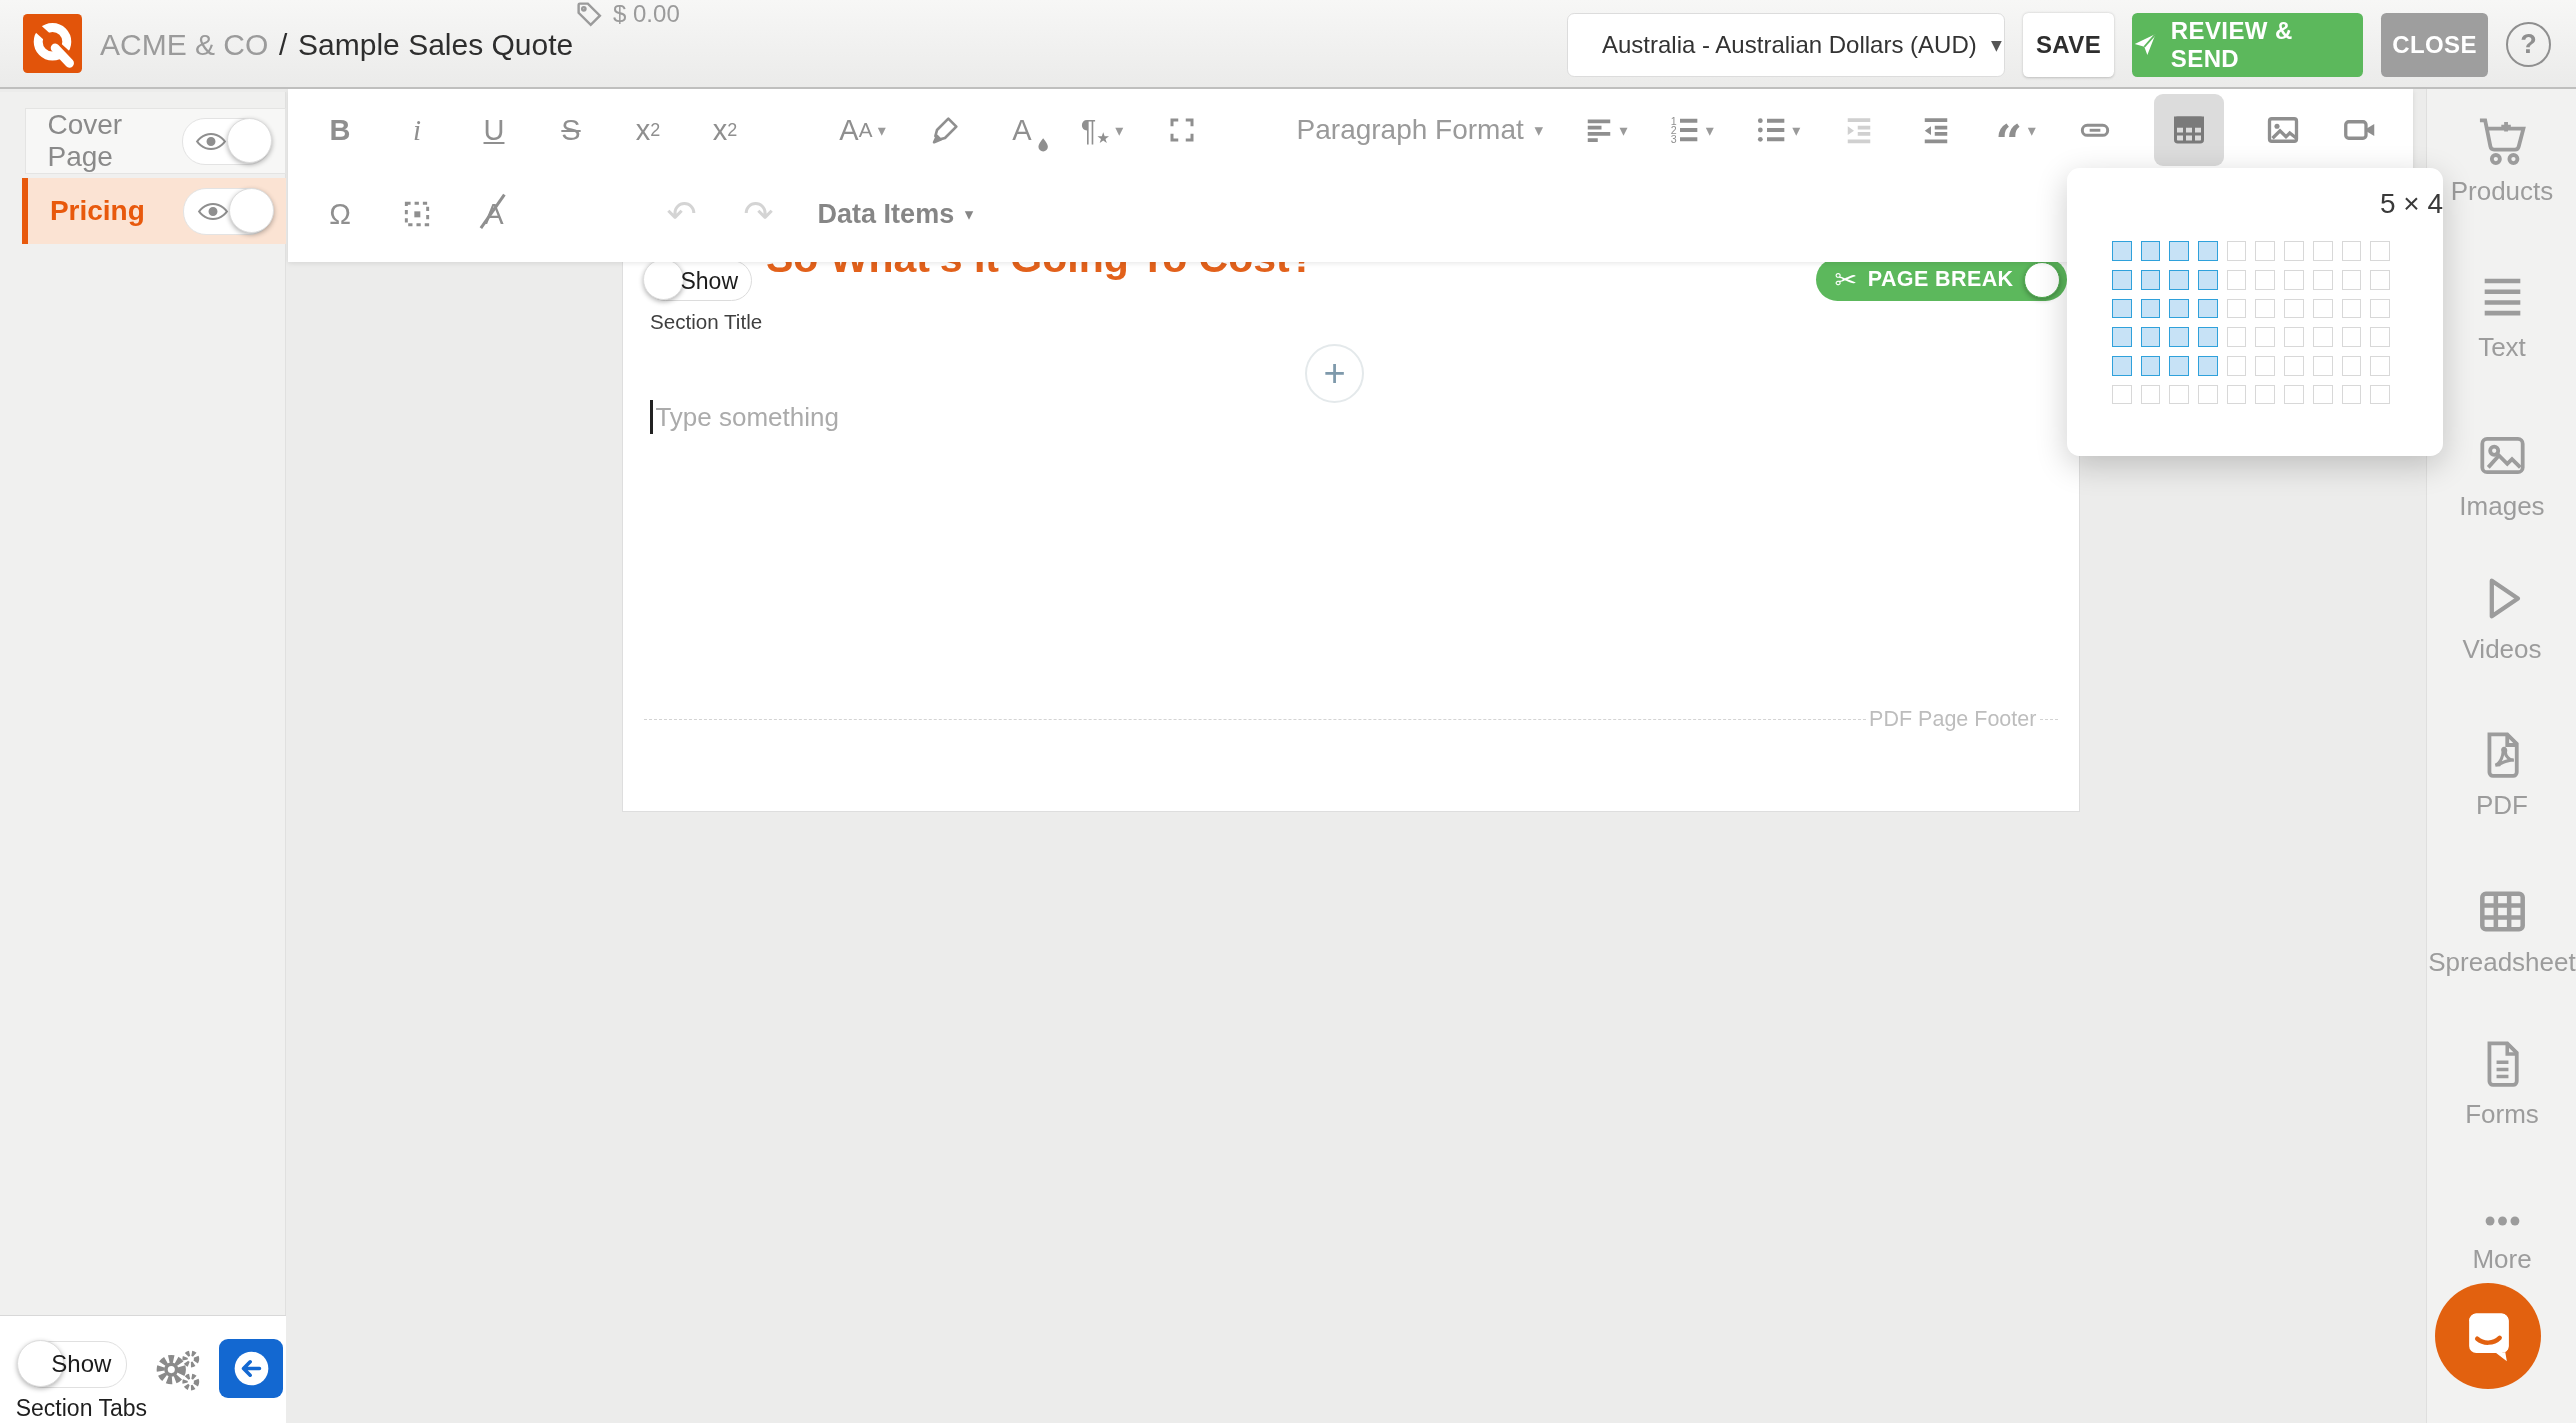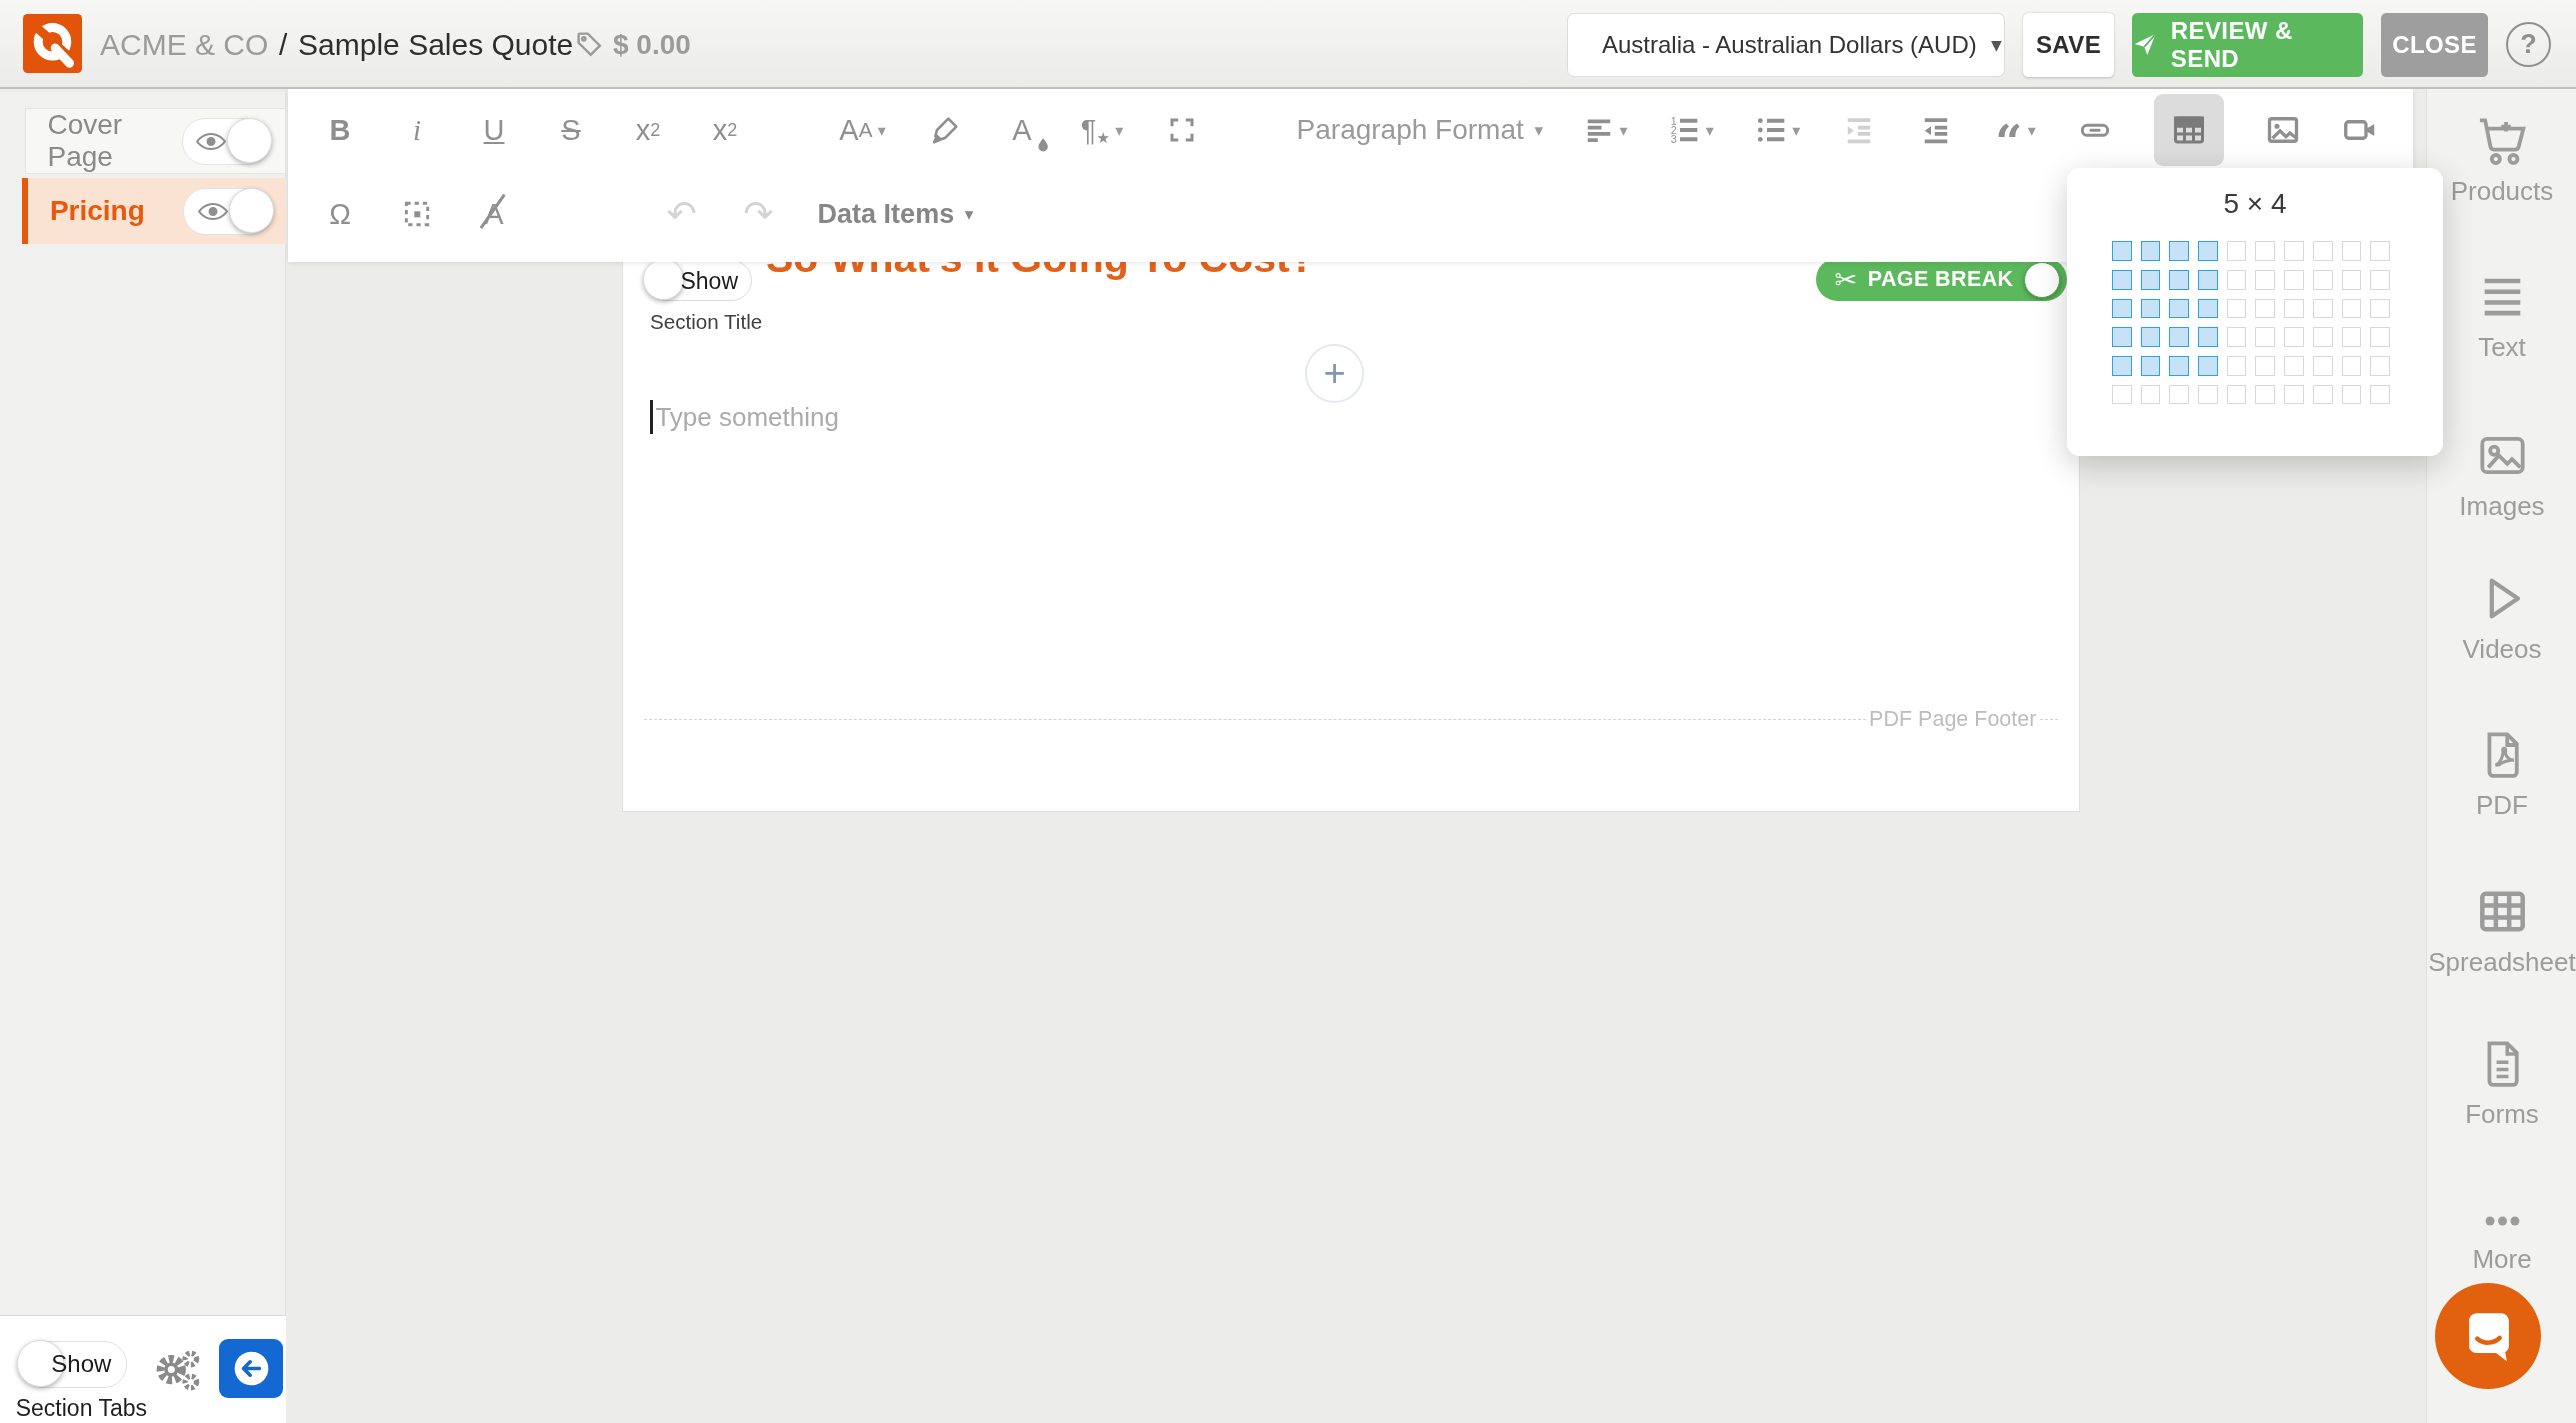--- a/index.html
+++ b/index.html
@@ -8,21 +8,21 @@
 
   
   .header { position:absolute; left:0; top:0; width:2576px; height:89px;
     background:linear-gradient(#f7f7f6,#ebebea); border-bottom:2.7px solid #bfbfbe; z-index:15;
     display:flex; align-items:center; }
   .logo { position:absolute; left:23px; top:14.3px; width:59px; height:59px; }
   .doc-title { position:absolute; left:100px; top:0; height:89px; display:flex; align-items:center; gap:10.7px; font-size:30px; }
   .brand { color:#9B9B9B; }
   .sep { color:#2E2E2E; }
   .title { color:#2E2E2E; }
-  .price-tag { position:absolute; left:575px; top:0; height:89px; display:flex; align-items:center; gap:9px; color:#9B9B9B; font-size:28px;font-weight:bold; }
+  .price-tag { position:absolute; left:575px; top:0; height:89px; display:flex; align-items:flex-start; gap:9px; color:#9B9B9B; font-size:24px; }
   .hdr-right { position:absolute; right:25px; top:0; height:89px; display:flex; align-items:center; gap:18px; }
   .currency { width:438px; height:64px; background:#fff; border:0.9px solid #DCDCDC; border-radius:7.2px;
     display:flex; align-items:center; padding:0 19.7px; gap:14.3px; cursor:pointer; }
   .currency .cur-label { font-size:24px; color:#333; flex:1; white-space:nowrap; }
   .currency .chev { color:#555; font-size:21.5px; }
   .btn { height:64px; border-radius:5.4px; display:flex; align-items:center; justify-content:center;
     font-weight:bold; font-size:24px; letter-spacing:0.4px; cursor:pointer; }
   .btn-save { width:91px; background:#fff; color:#2E2E2E; box-shadow:0 0.9px 2.7px rgba(0,0,0,.2); }
   .btn-review { width:231px; background:#5CB85C; color:#fff; gap:12.5px; }
   .btn-close { width:107px; background:#9E9E9E; color:#fff; }
@@ -100,21 +100,21 @@
   .caret { display:inline-block; width:2.7px; height:34px; background:#222; margin-right:2.7px; }
   .pdf-footer { position:absolute; left:0; right:0; top:572px; display:flex; align-items:center; padding:0 21px; }
   .pdf-footer .dash { border-top:1.8px dashed #D4D4D4; height:0; }
   .pdf-footer .d1 { flex:1; }
   .pdf-footer .d2 { width:18px; }
   .pdf-footer .pf-lbl { color:#BDBDBD; font-size:21.5px; margin:0 3.6px; white-space:nowrap; }
 
   
   .picker { position:absolute; left:2067px; top:168px; width:376px; height:288px; background:#fff;
     border-radius:12.5px; box-shadow:0 9px 32px rgba(0,0,0,.20); z-index:30; padding-top:19.7px; }
-  .picker-size { text-align:center; font-size:28px; color:#3A3A3A; margin-bottom:21.5px; }
+  .picker-size { text-align:right; font-size:28px; color:#3A3A3A; margin-bottom:21.5px; }
   .picker-grid { display:grid; grid-template-columns:repeat(10,19.7px); gap:9px; margin-left:45px; }
   .cell { width:19.7px; height:19.7px; background:#fff; border:1.8px solid #D8D8D8; }
   .cell.sel { background:#C7E2F6; border:1.8px solid #2FA1DB; }
 
   
   .rsidebar { position:absolute; left:2426px; top:89px; width:150px; height:1335px; background:#F2F2F1;
     border-left:0.9px solid #DFDFDE; z-index:4; }
   .ritem { position:absolute; left:0; width:150px; text-align:center; cursor:pointer; }
   .ritem svg { display:block; margin:0 auto; }
   .ritem .r-lbl { margin-top:7.2px; font-size:26px; color:#9C9C9C; }

